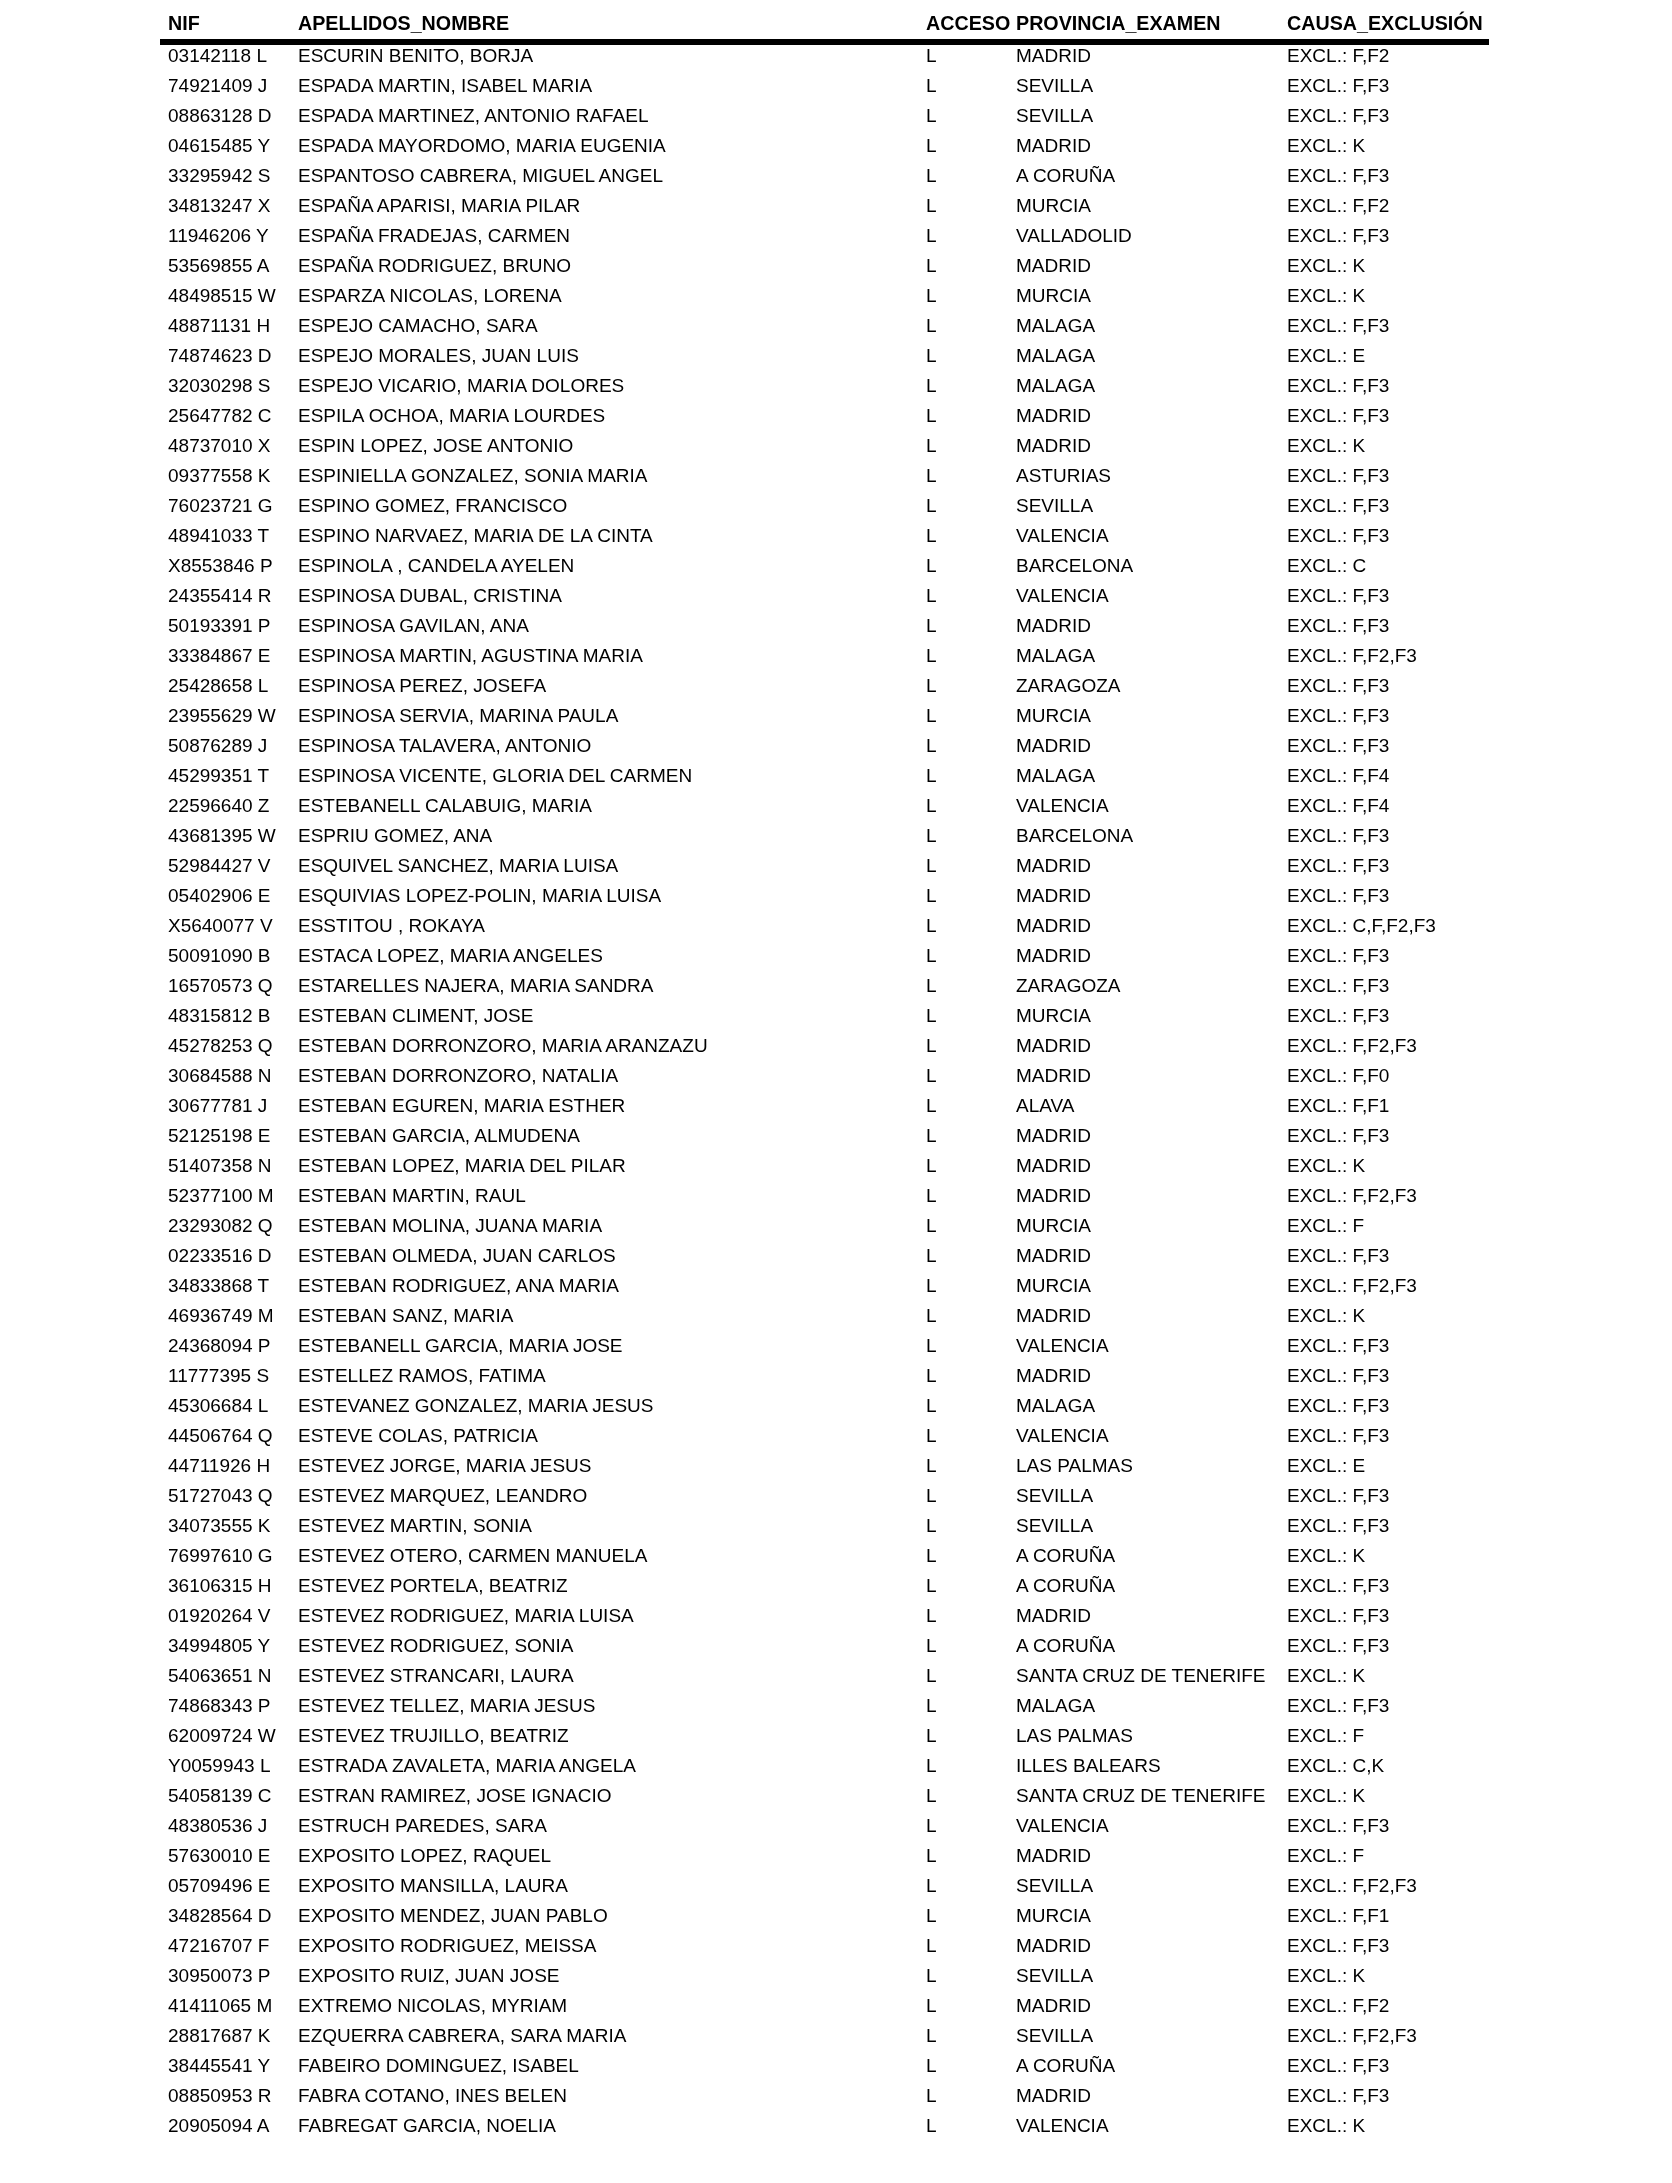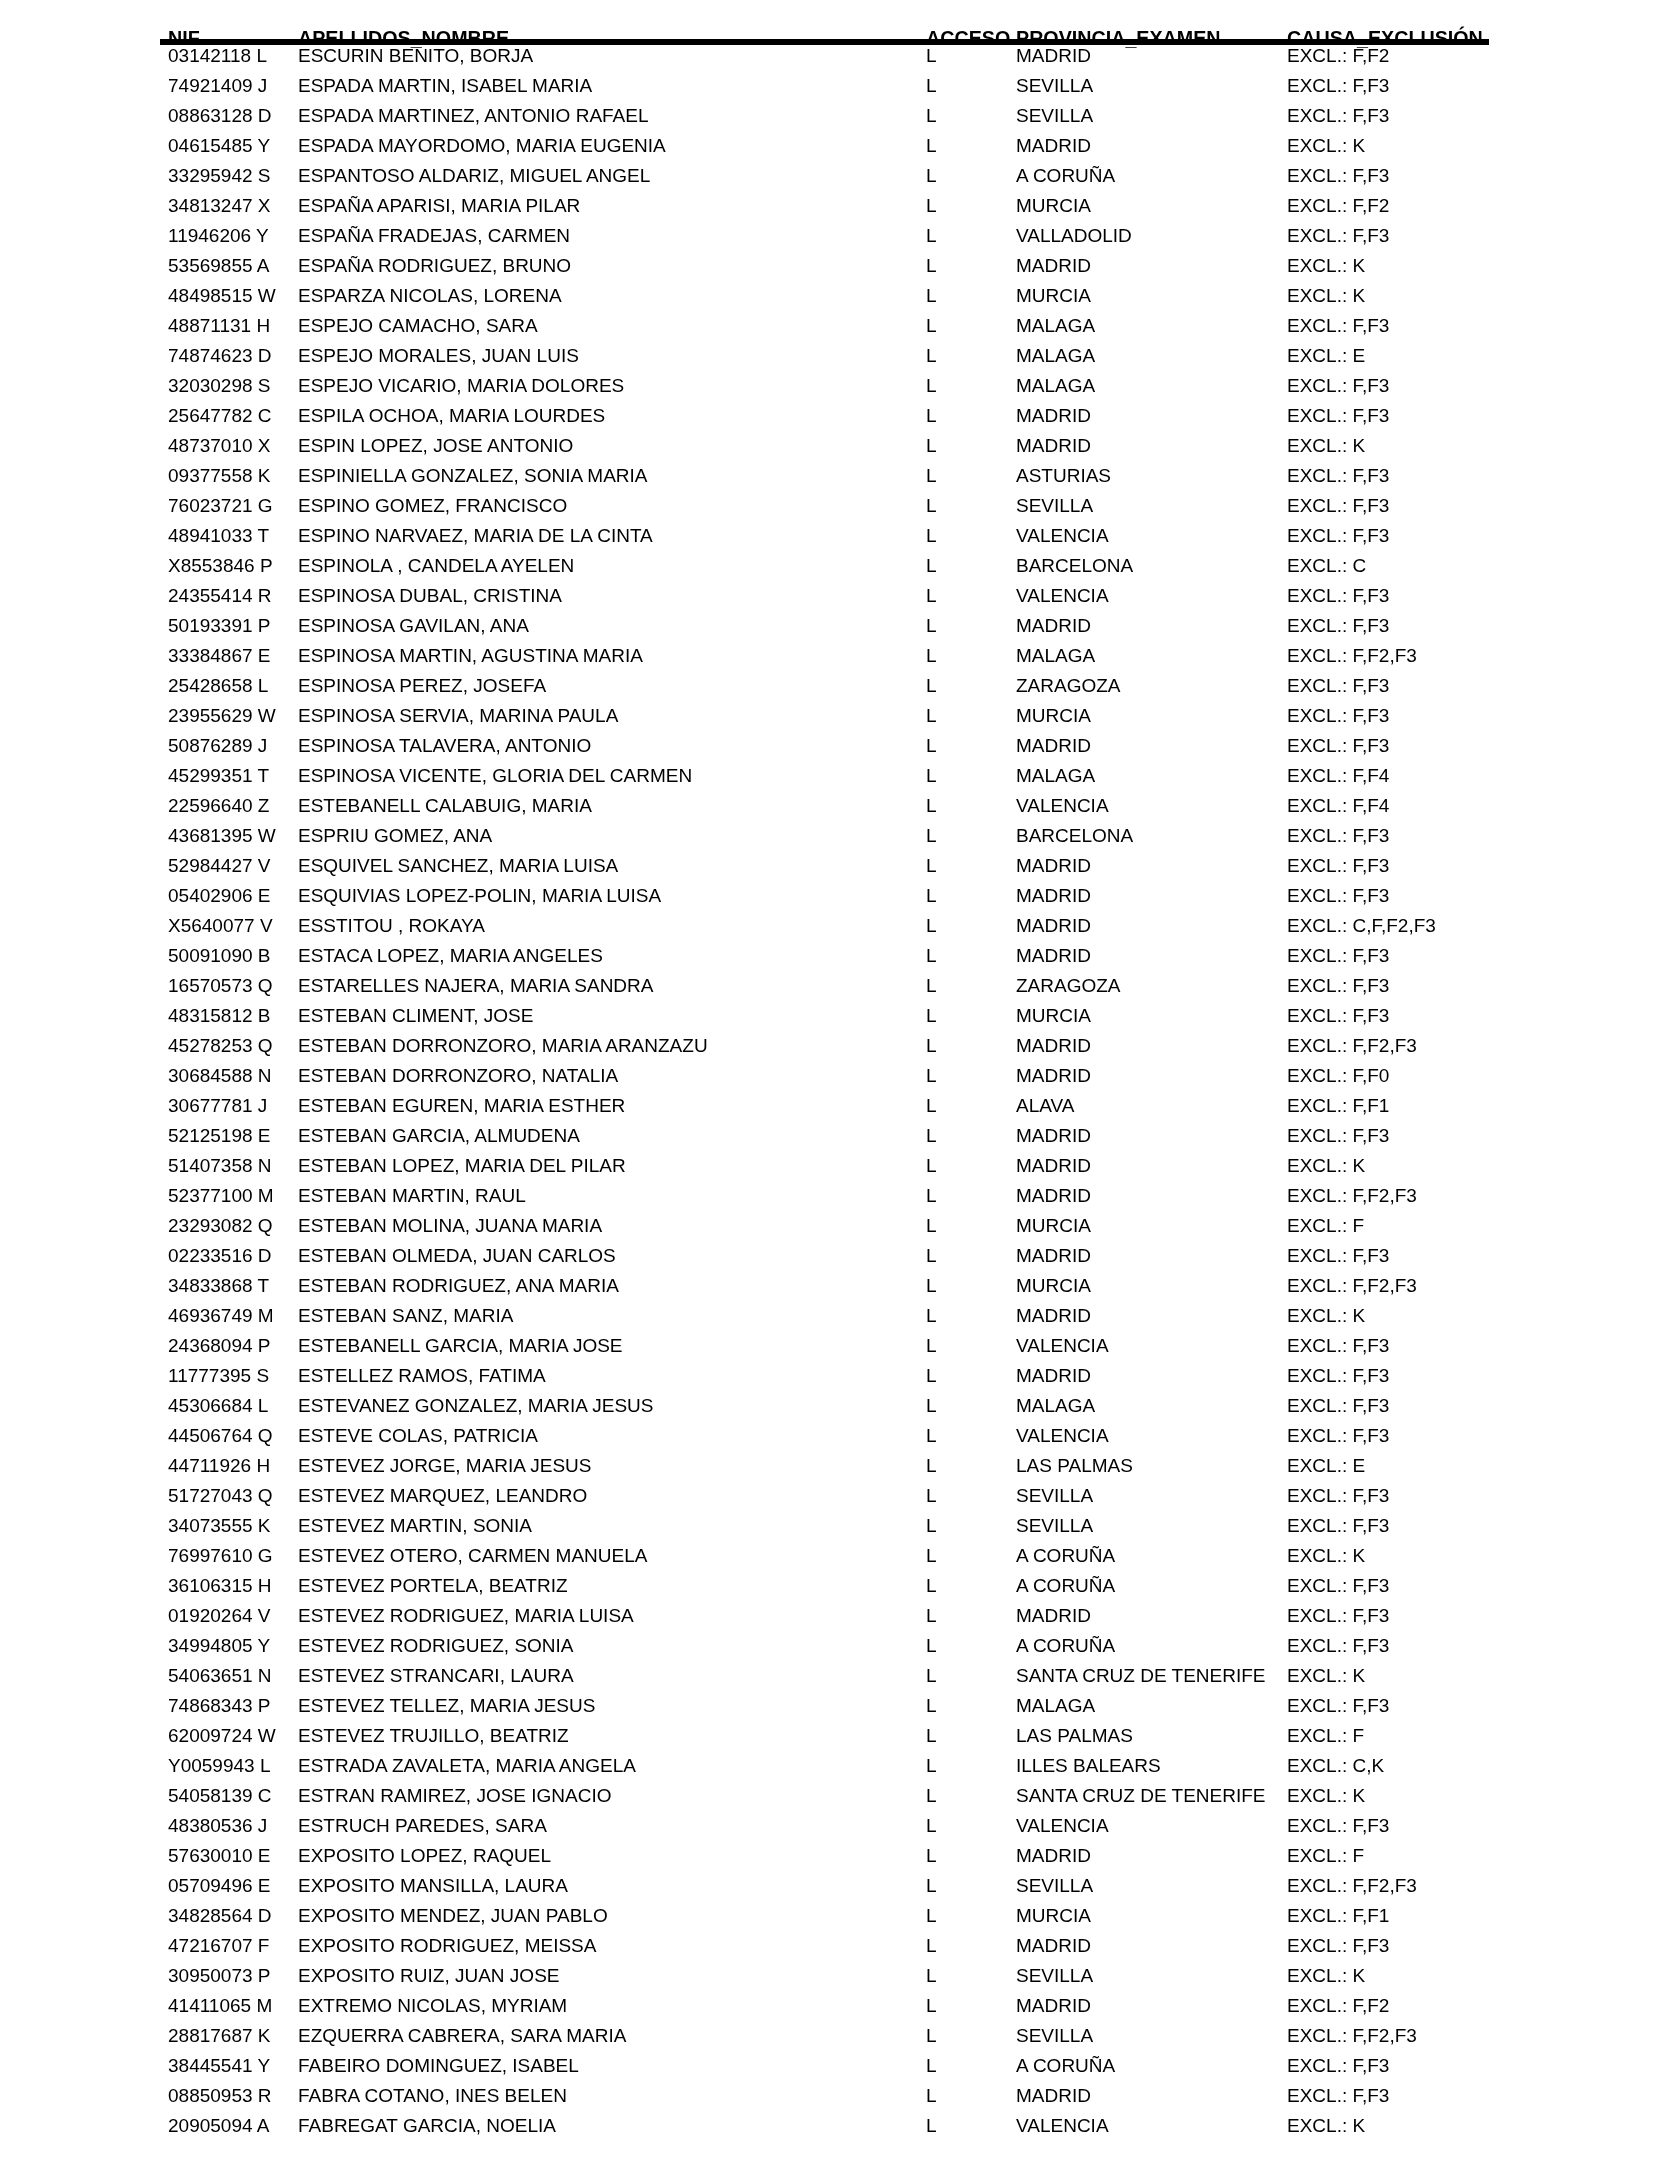--- a/index.html
+++ b/index.html
@@ -15,21 +15,21 @@
     overflow: hidden;
   }
   .page {
     position: relative;
     width: 1672px;
     height: 2183px;
     background: #ffffff;
   }
   .header-row {
     position: absolute;
-    top: 15px;
+    top: 0;
     left: 0;
     width: 1478px;
     height: 47px;
   }
   .header-row .cell {
     font-weight: bold;
     font-size: 19.7px;
     line-height: 47px;
   }
   .cell {
@@ -109,21 +109,21 @@
   <div class="row">
     <span class="cell col-nif">04615485 Y</span>
     <span class="cell col-name">ESPADA MAYORDOMO, MARIA EUGENIA</span>
     <span class="cell col-acceso">L</span>
     <span class="cell col-prov">MADRID</span>
     <span class="cell col-causa">EXCL.: K</span>
   </div>
 
   <div class="row">
     <span class="cell col-nif">33295942 S</span>
-    <span class="cell col-name">ESPANTOSO ALDARIZ, MIGUEL ANGEL</span>
+    <span class="cell col-name">ESPANTOSO CABRERA, MIGUEL ANGEL</span>
     <span class="cell col-acceso">L</span>
     <span class="cell col-prov">A CORUÑA</span>
     <span class="cell col-causa">EXCL.: F,F3</span>
   </div>
 
   <div class="row">
     <span class="cell col-nif">34813247 X</span>
     <span class="cell col-name">ESPAÑA APARISI, MARIA PILAR</span>
     <span class="cell col-acceso">L</span>
     <span class="cell col-prov">MURCIA</span>

